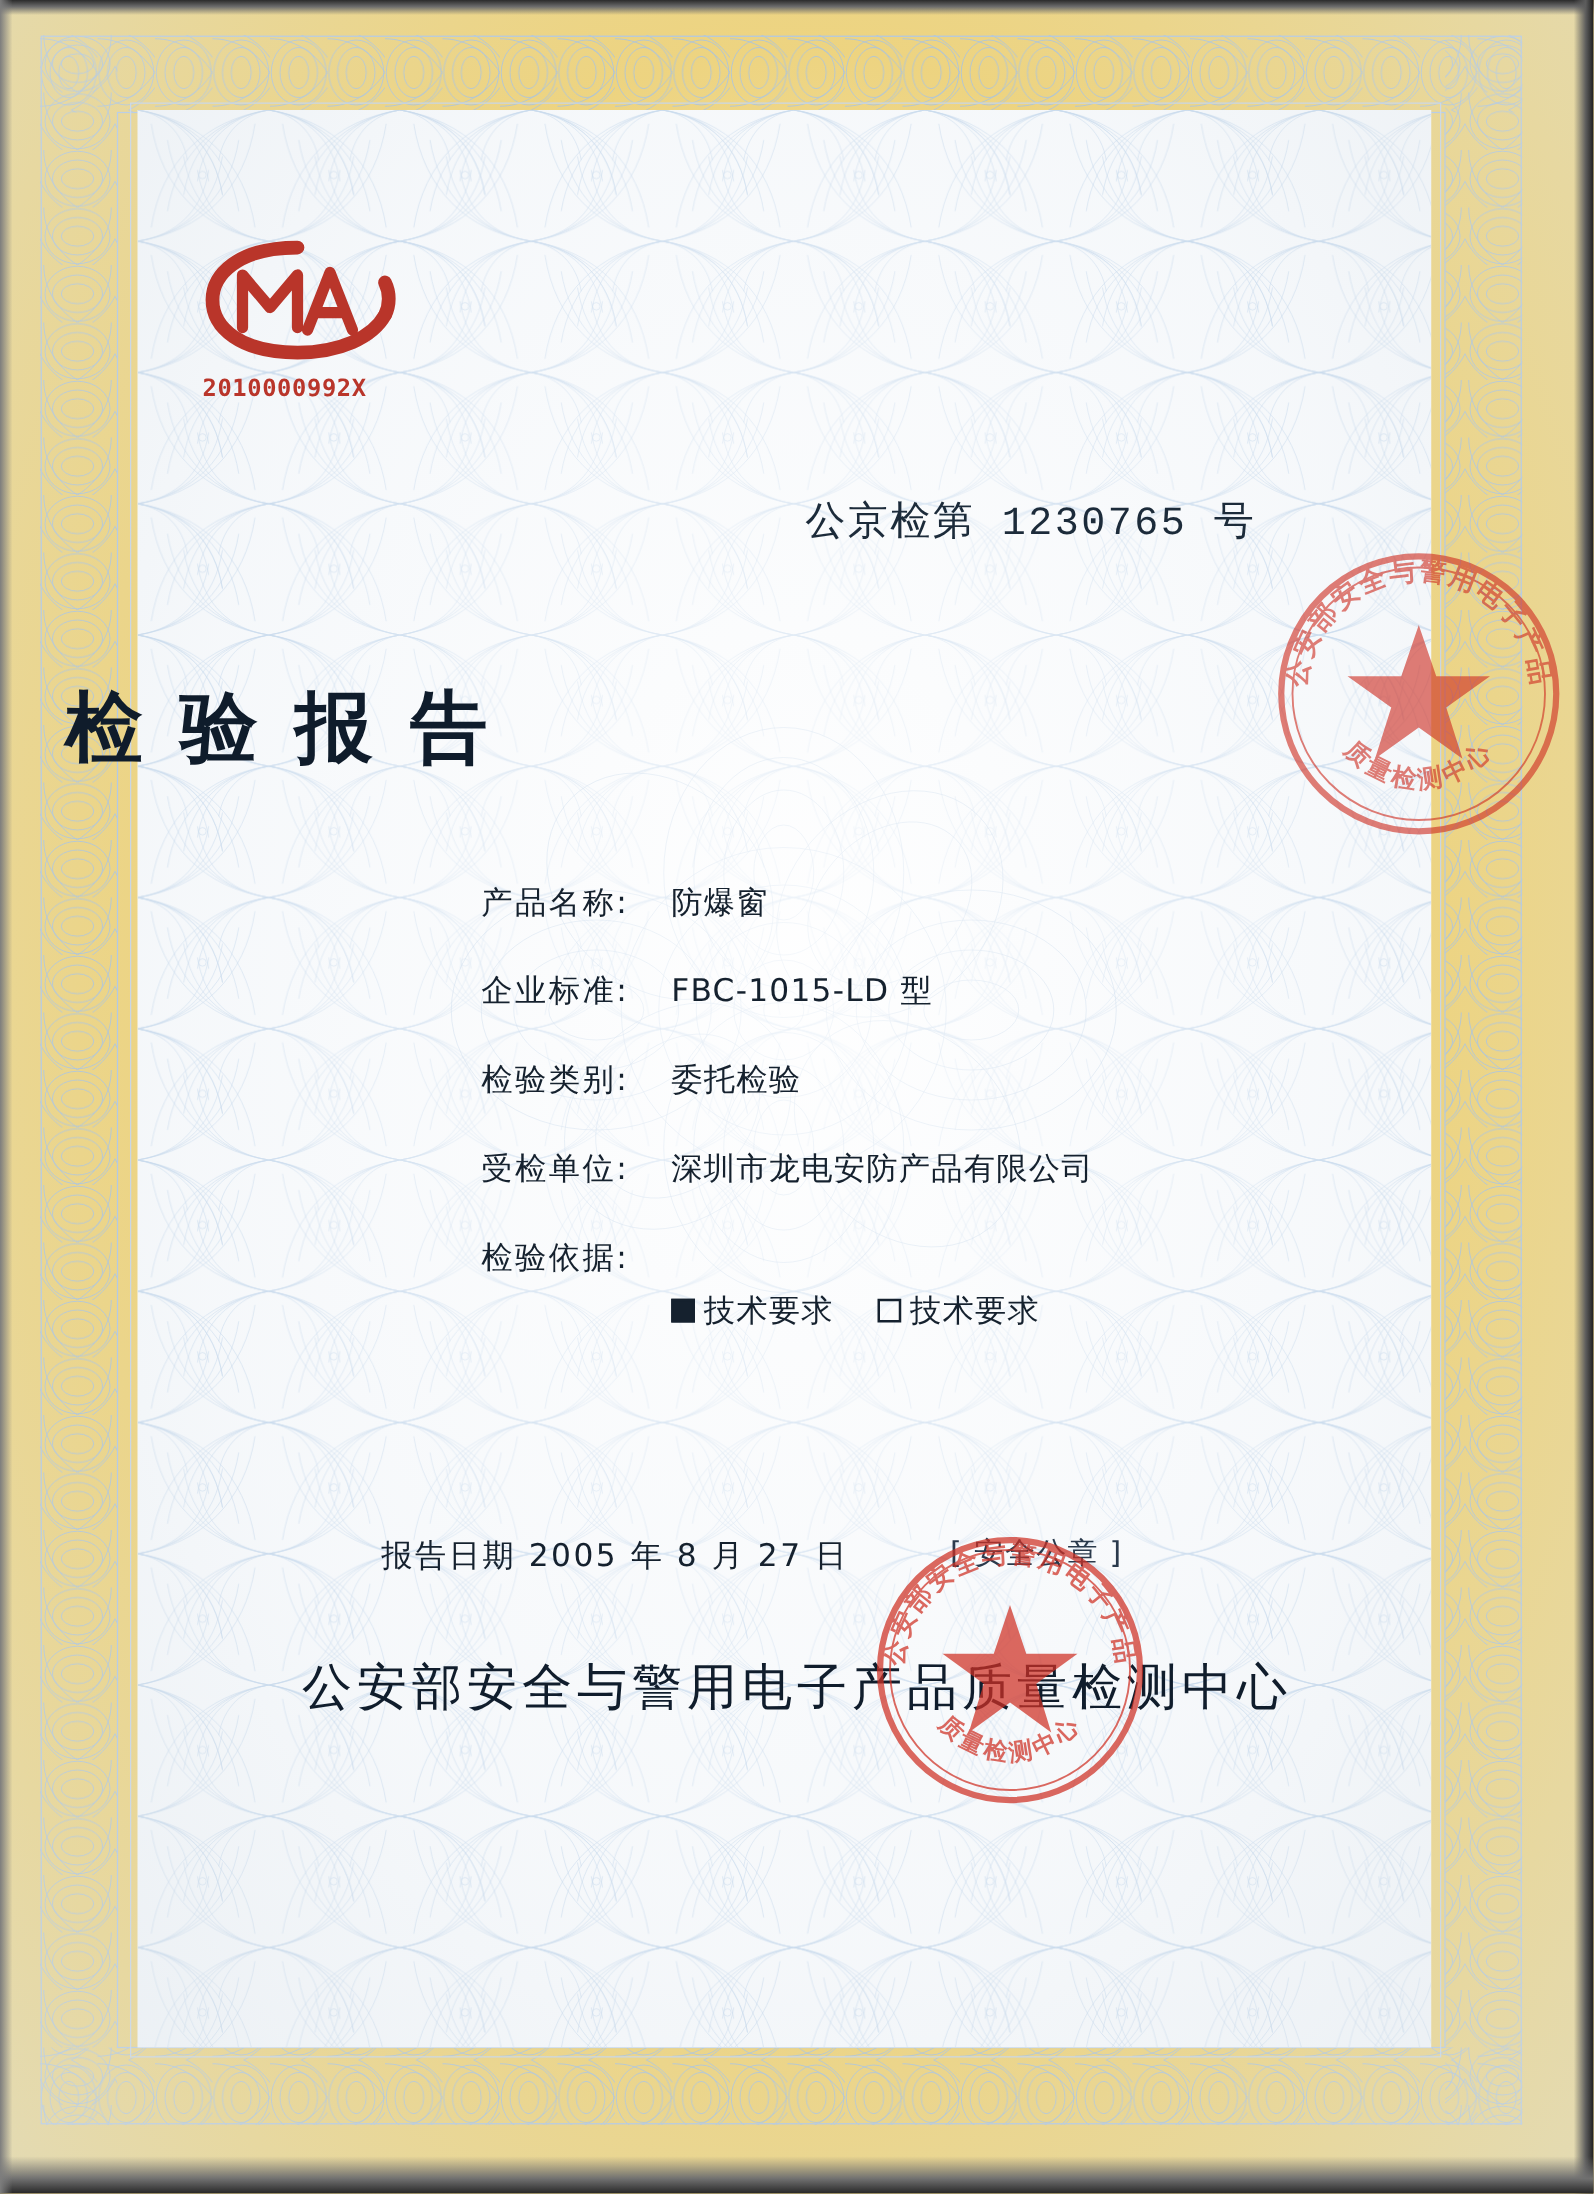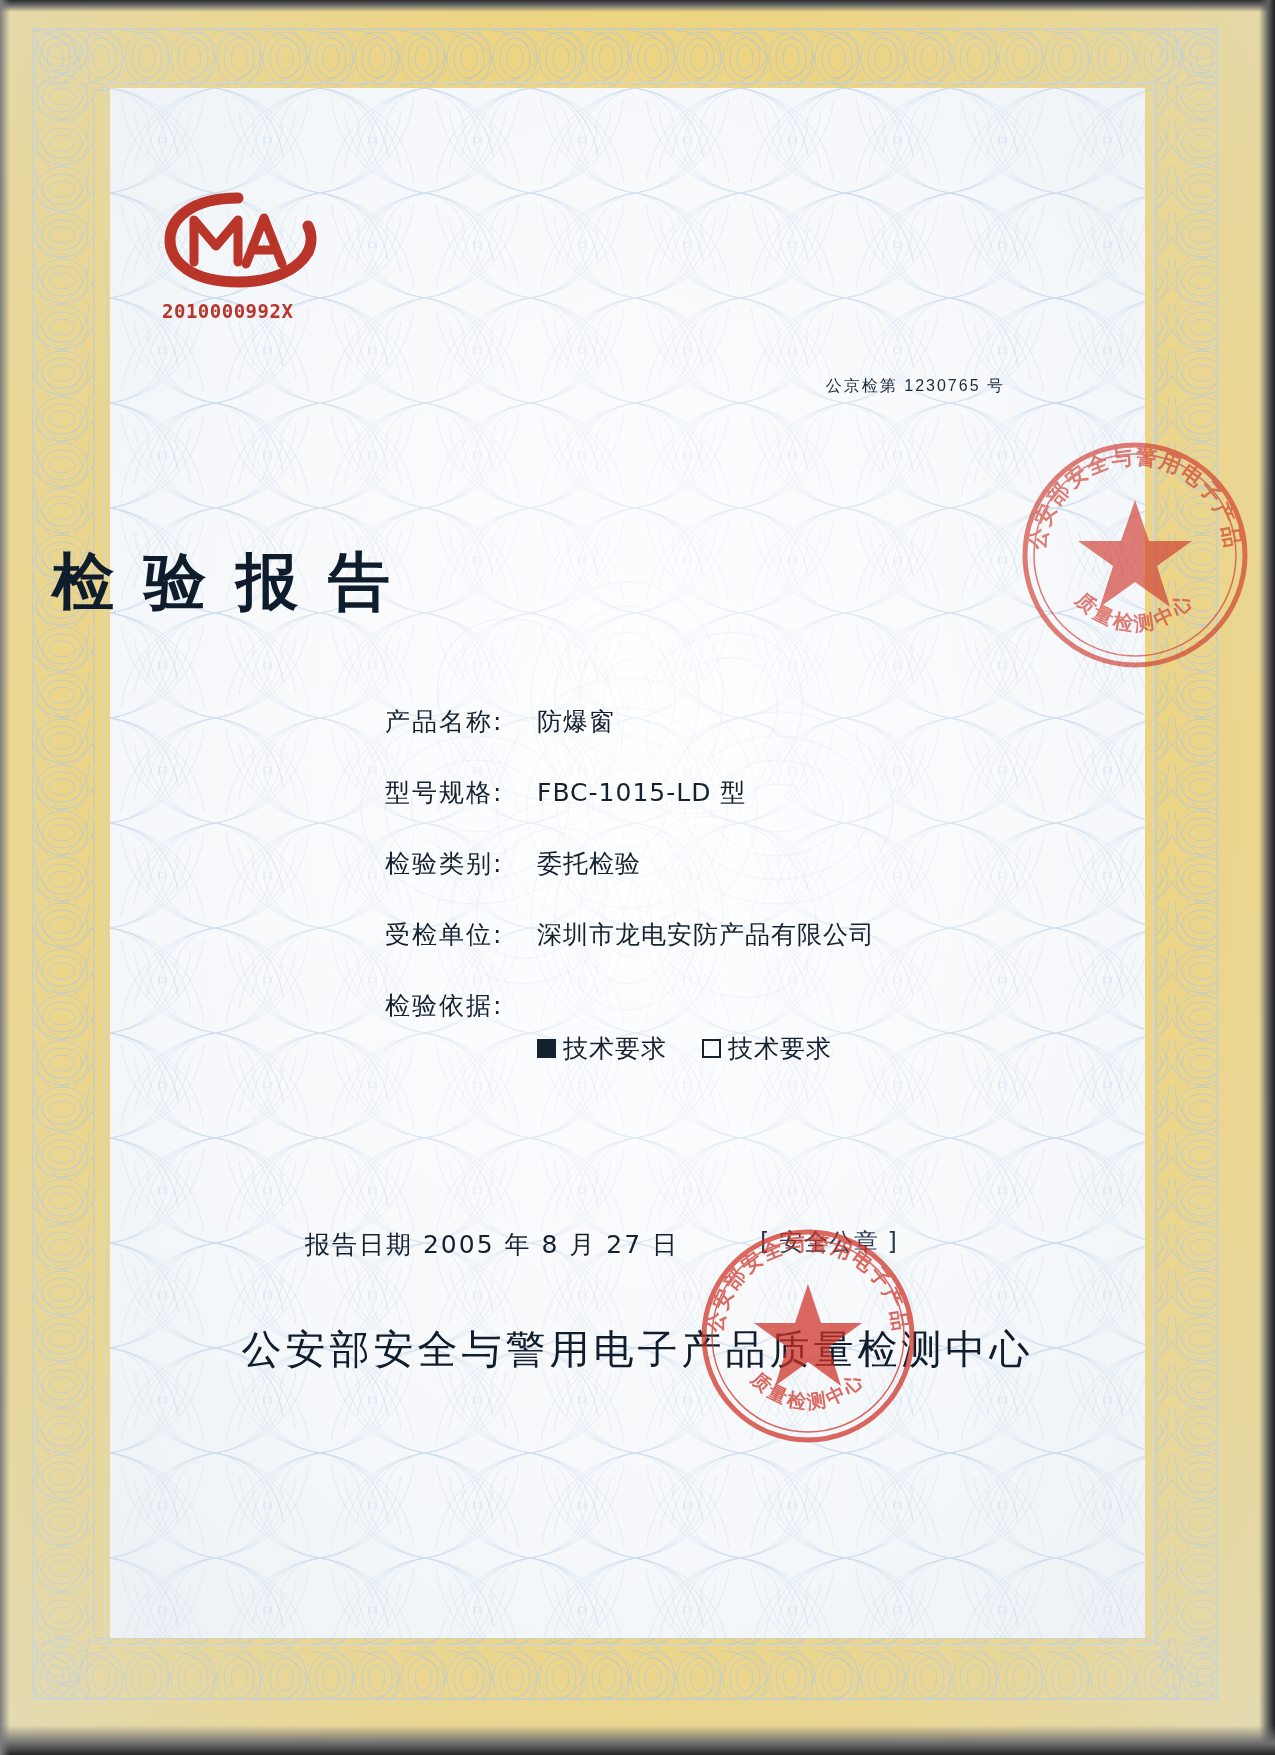--- a/index.html
+++ b/index.html
@@ -98,23 +98,23 @@
     font-weight: bold;
     letter-spacing: 0.5px;
     color: #b9352a;
     white-space: nowrap;
   }
 
   
   .doc-number {
     position: absolute;
     right: 270px;
-    top: 376px;
-    font-family: Liberation Sans, sans-serif;
-    font-size: 16px;
+    top: 395px;
+    font-family: Liberation Mono, monospace;
+    font-size: 32px;
     color: #1c2b3a;
     letter-spacing: 2px;
     white-space: nowrap;
   }
 
   .main-title {
     position: absolute;
     left: 0;
     right: 0;
     top: 540px;
@@ -334,21 +334,21 @@
   <div class="doc-number">公京检第 1230765 号</div>
 
   <div class="main-title">检验报告</div>
 
   <div class="fields">
     <div class="field-row">
       <span class="field-label">产品名称:</span>
       <span class="field-value">防爆窗</span>
     </div>
     <div class="field-row">
-      <span class="field-label">型号规格:</span>
+      <span class="field-label">企业标准:</span>
       <span class="field-value">FBC-1015-LD 型</span>
     </div>
     <div class="field-row">
       <span class="field-label">检验类别:</span>
       <span class="field-value">委托检验</span>
     </div>
     <div class="field-row">
       <span class="field-label">受检单位:</span>
       <span class="field-value">深圳市龙电安防产品有限公司</span>
     </div>

